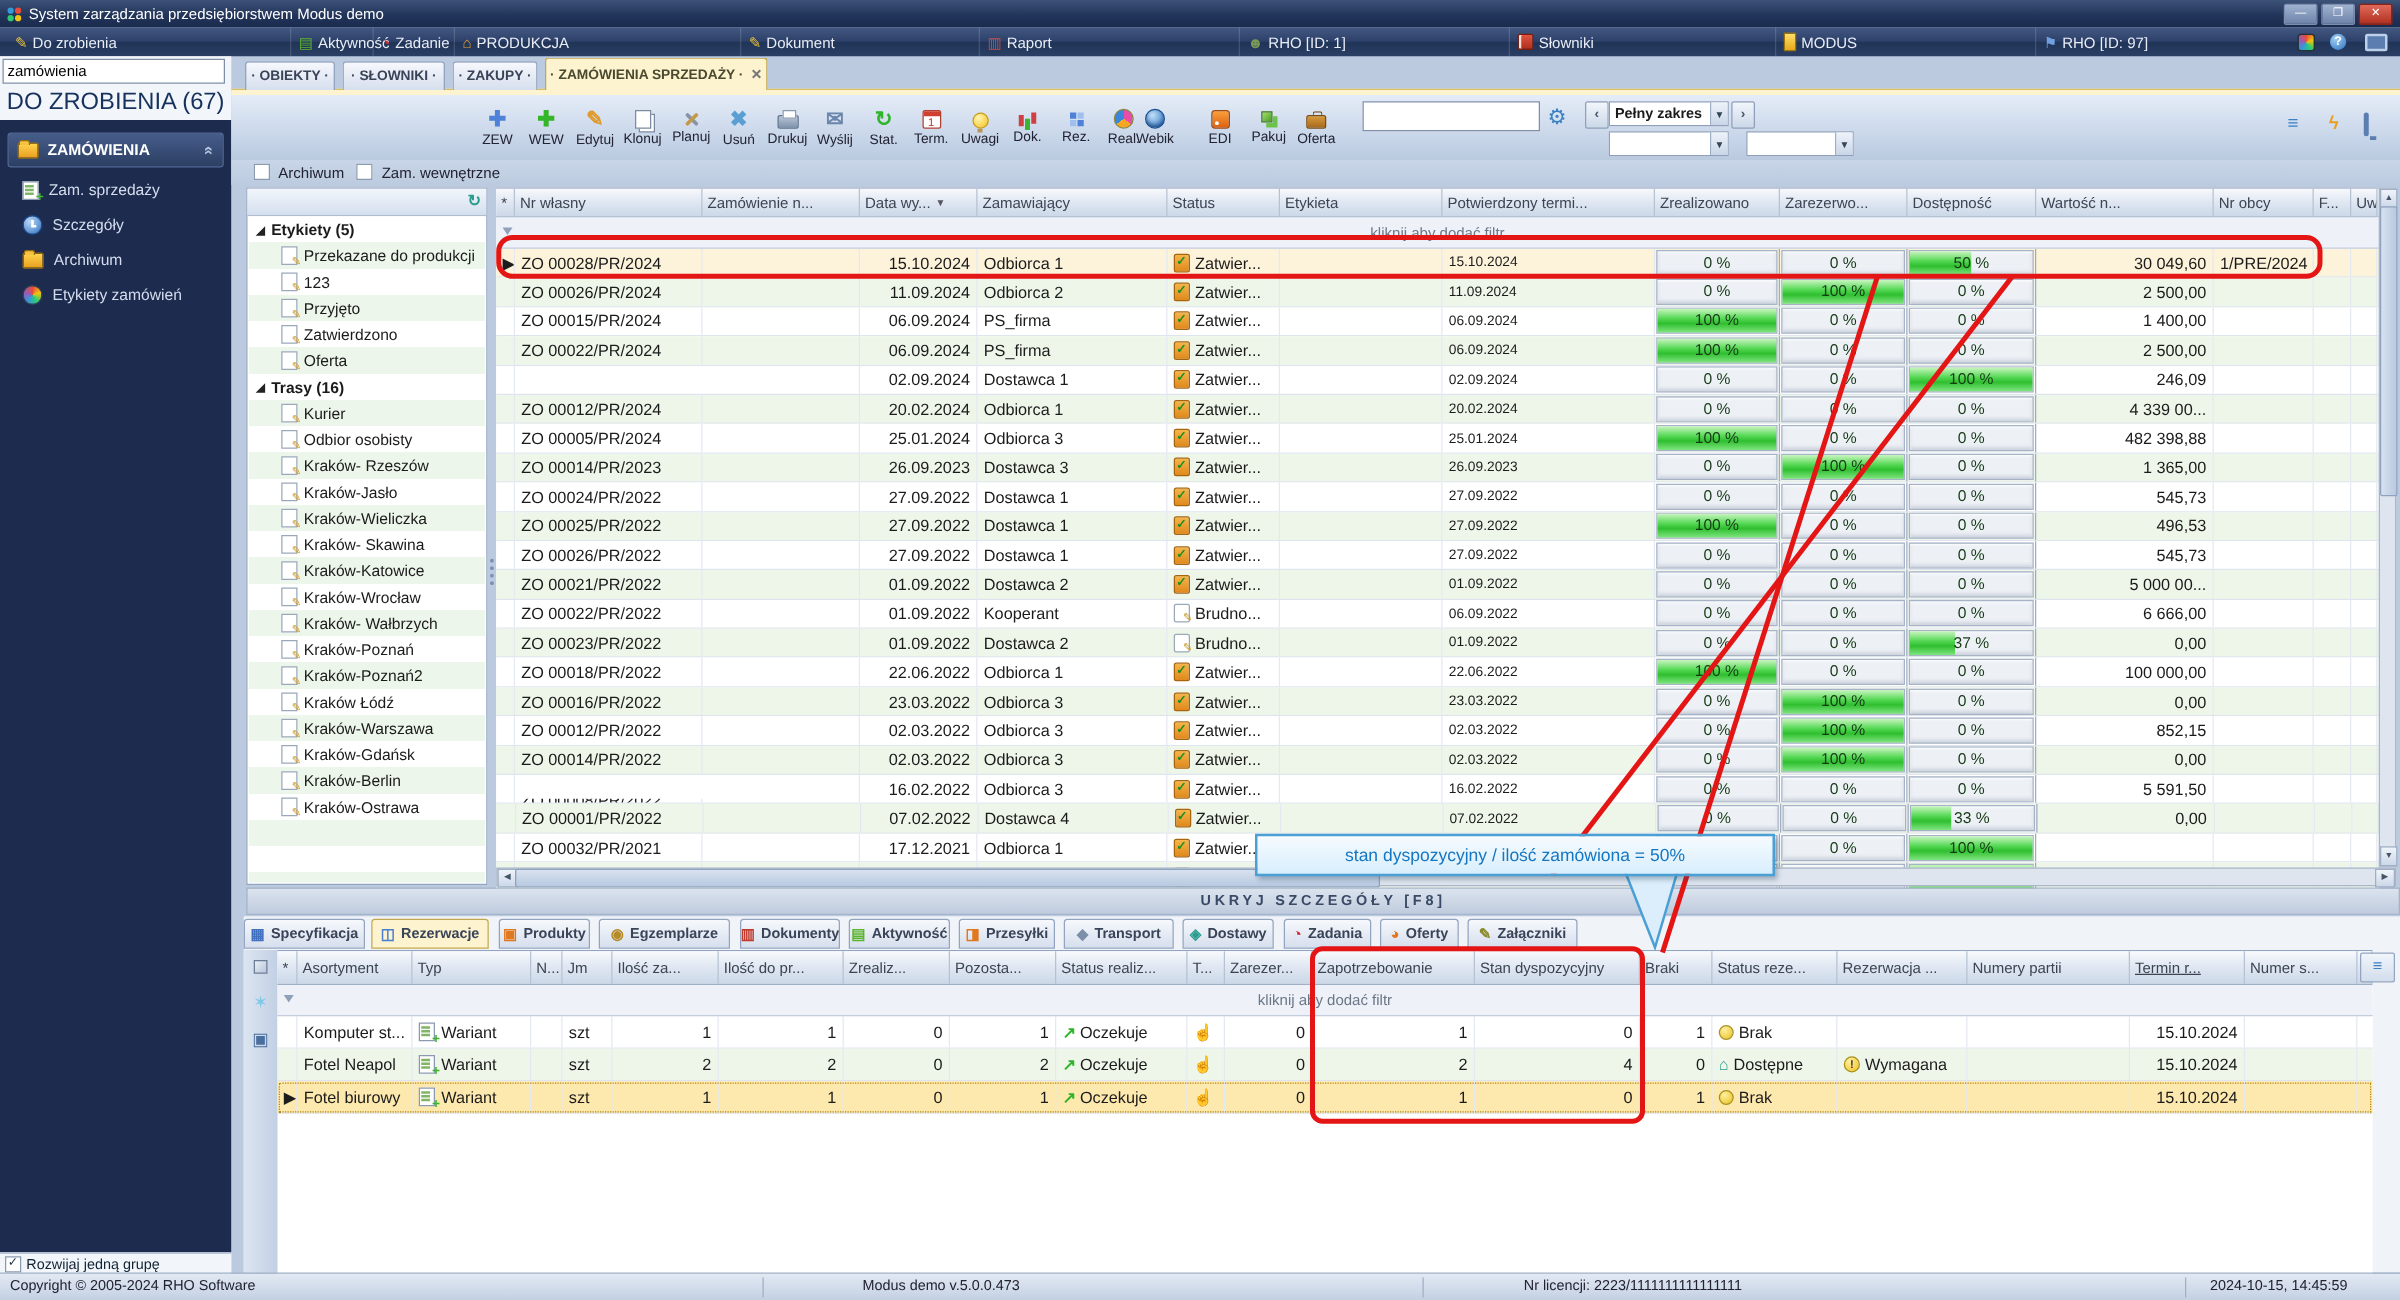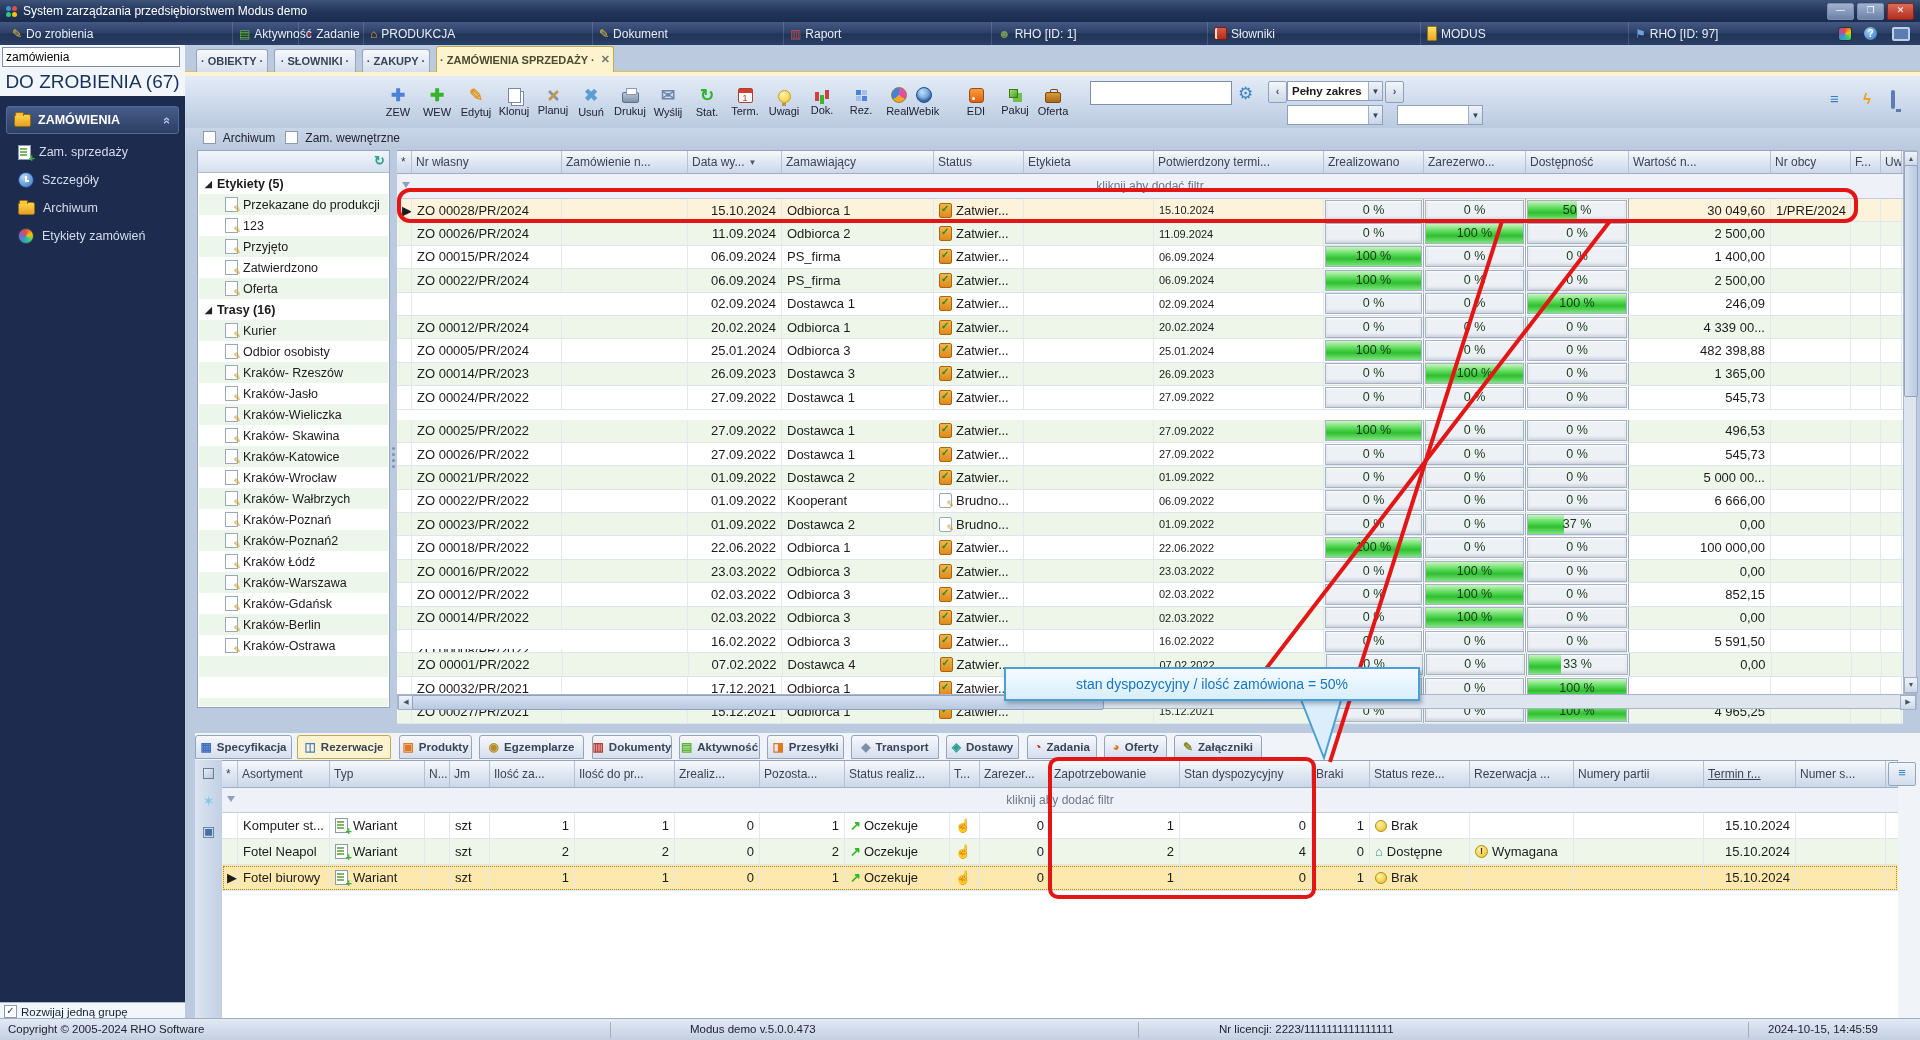--- a/index.html
+++ b/index.html
@@ -820,21 +820,21 @@
         <div class="gcell pc" style="width: 103px;">
           <div class="pctbox">
             <span class="pctxt">0 %</span>
           </div>
         </div>
         <div class="gcell r" style="width: 142px;">545,73</div>
         <div class="gcell" style="width: 80px;"></div>
         <div class="gcell" style="width: 30px;"></div>
         <div class="gcell" style="width: 21px;"></div>
       </div>
-      <div class="grow alt" style="height: 22.4px; margin-top: 10px;">
+      <div class="grow alt" style="height: 22.4px;">
         <div class="gcell" style="width: 15px;"></div>
         <div class="gcell" style="width: 150px;">ZO 00025/PR/2022</div>
         <div class="gcell" style="width: 126px;"></div>
         <div class="gcell r" style="width: 94px;">27.09.2022</div>
         <div class="gcell" style="width: 152px;">Dostawca 1</div>
         <div class="gcell" style="width: 90px;">
           <span class="stico ok"></span>
           <span>Zatwier...</span>
         </div>
         <div class="gcell" style="width: 130px;"></div>
@@ -1257,20 +1257,21 @@
     <span class="up">▲</span>
     <span class="thumb"></span>
     <span class="dn">▼</span>
   </div>
   <div class="abs" id="hsb">
     <span class="lt">◀</span>
     <span class="thumb"></span>
     <span class="rt">▶</span>
   </div>
 
+  <div class="abs" id="ukryj">UKRYJ SZCZEGÓŁY [F8]</div>
 
   <div class="abs" id="bpanel">
     <div id="btabs">
         <div class="btab" style="left: 0px; width: 97px;">
           <span class="btico" style="color: rgb(63, 111, 191);">▦</span>
           <span>Specyfikacja</span>
         </div>
         <div class="btab active" style="left: 102px; width: 94px;">
           <span class="btico" style="color: rgb(74, 127, 208);">◫</span>
           <span>Rezerwacje</span>

